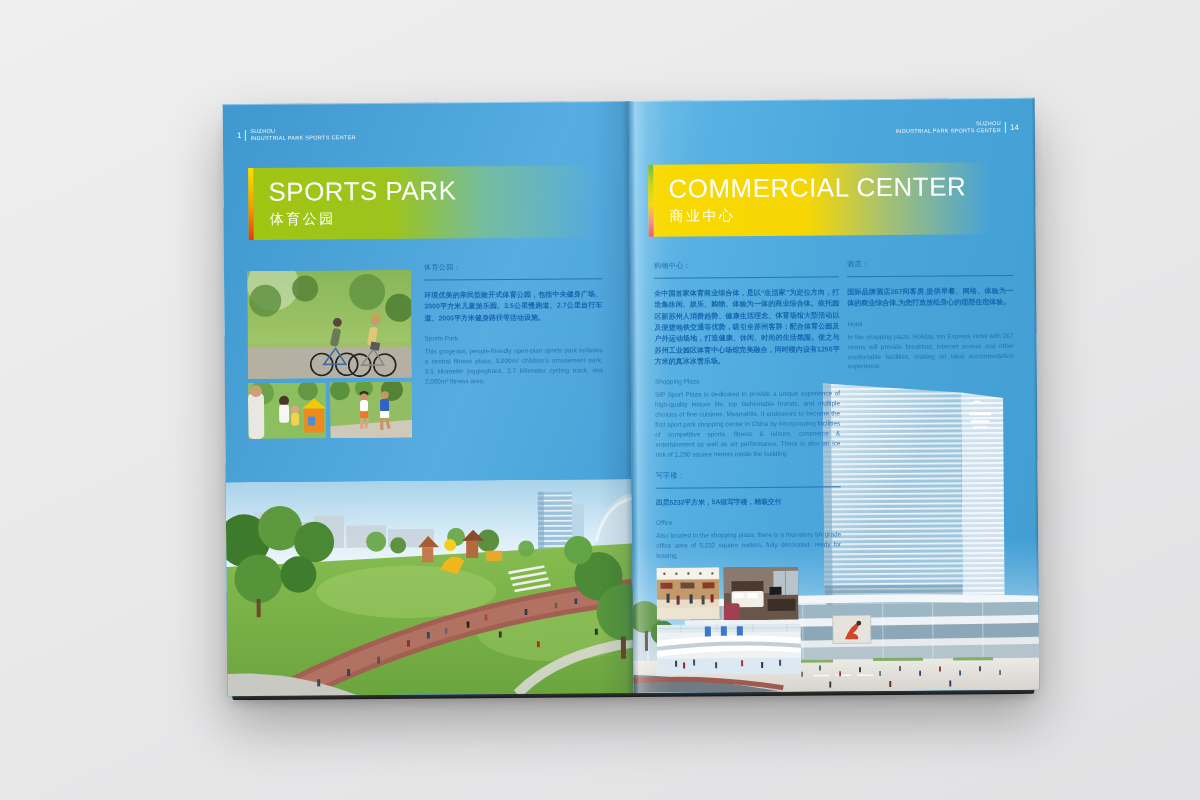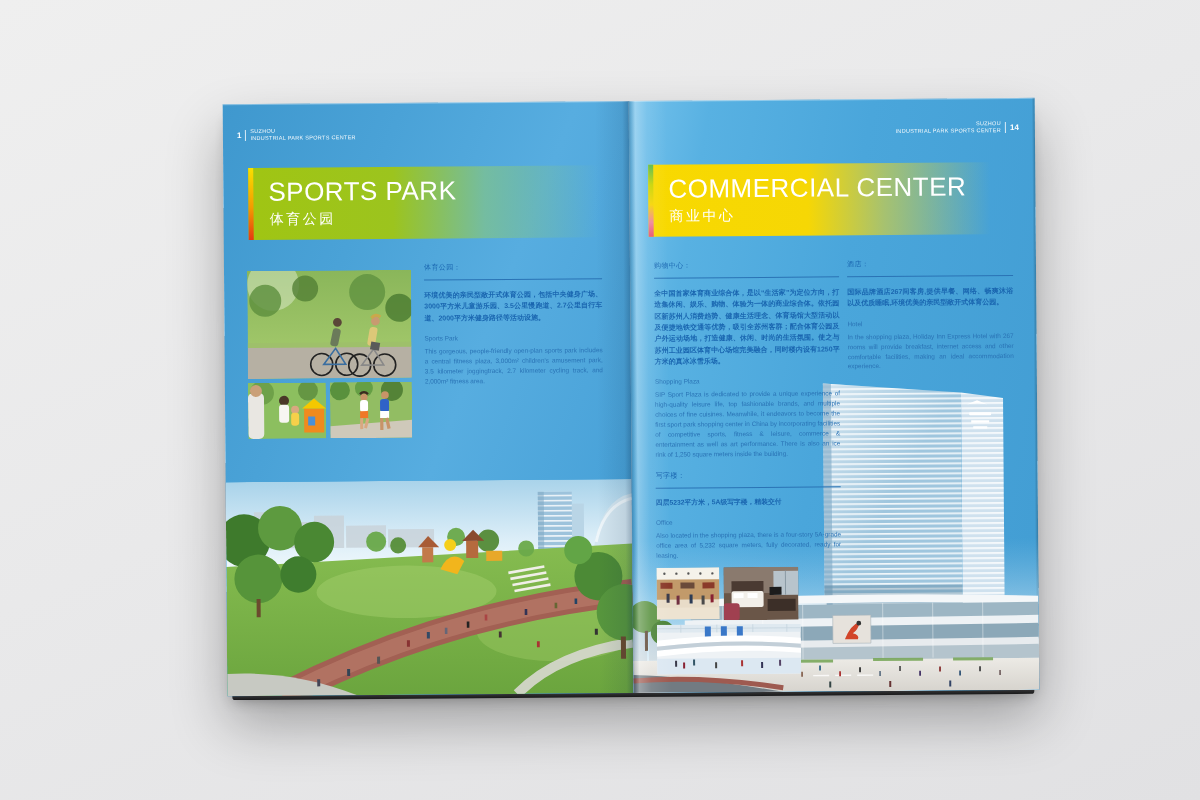--- a/index.html
+++ b/index.html
@@ -16,21 +16,21 @@
     box-shadow:inset 0 1px 0 rgba(255,255,255,.35);}
   .page-left{left:0;background:linear-gradient(112deg,#3f98ce 0%,#4aa2d7 28%,#57ade0 55%,#4aa3d9 82%,#3e9ad1 100%);}
   .page-right{left:406px;background:linear-gradient(100deg,#74c2ec 0%,#58b1e2 16%,#4aa6db 48%,#429dd3 100%);}
   .page-right::after{content:'';position:absolute;right:0;top:0;bottom:0;width:3px;
     background:linear-gradient(90deg,rgba(0,0,0,0),rgba(0,0,0,.22));}
   .spine{position:absolute;left:372px;top:0;width:72px;height:100%;pointer-events:none;z-index:30;
     background:linear-gradient(90deg,rgba(8,40,72,0) 0%,rgba(8,40,72,.10) 38%,rgba(8,40,72,.30) 47%,
       rgba(8,40,72,.14) 50%,rgba(255,255,255,.30) 56%,rgba(255,255,255,.10) 72%,rgba(255,255,255,0) 100%);}
   
   .pheader{position:absolute;display:flex;align-items:center;z-index:5;}
-  .pheader .pnum{font-size:8px;font-weight:bold;color:#fff;}
+  .pheader .pnum{font-size:8px;font-weight:normal;color:#fff;}
   .pheader .vbar{width:1px;height:11px;background:rgba(255,255,255,.8);margin:0 4px;}
   .pheader .plines{font-size:5.5px;line-height:1.3;color:rgba(255,255,255,.92);letter-spacing:.3px;}
   .ph-left{left:14px;top:24px;}
   .ph-right{right:16px;top:22px;}
   .ph-right .plines{text-align:right;}
   
   .banner{position:absolute;height:72px;z-index:4;}
   .banner .strip{position:absolute;left:0;top:0;width:5px;height:100%;}
   .banner .btitle{margin:9px 0 0 20px;font-size:26px;font-weight:400;letter-spacing:.5px;color:#fff;}
   .banner .bsub{margin:3px 0 0 21px;font-size:14px;letter-spacing:2.5px;color:#fff;}
@@ -464,21 +464,21 @@
                 <rect x="104" y="38" width="2" height="6" fill="#335"></rect>
               <rect x="122" y="36" width="2" height="6" fill="#546"></rect>
             </g>
           </svg>
         </div>
       </div>
 
       <div class="col2">
         <div class="tlabel">酒店：</div>
         <hr class="trule">
-        <p class="cn">国际品牌酒店267间客房,提供早餐、网络、畅爽沐浴以及优质睡眠,环境优美的亲民型敞开式体育公园。</p>
+        <p class="cn">国际品牌酒店267间客房,提供早餐、网络、体验为一体的商业综合体,为您打造放松身心的理想住宿体验。</p>
         <div class="entitle">Hotel</div>
         <p class="en">In the shopping plaza, Holiday Inn Express Hotel with 267 rooms will provide breakfast, internet access and other comfortable facilities, making an ideal accommodation experience.</p>
       </div>
     </div>
 
     <div class="spine"></div>
   </div>
 </div>
 
 </body></html>

